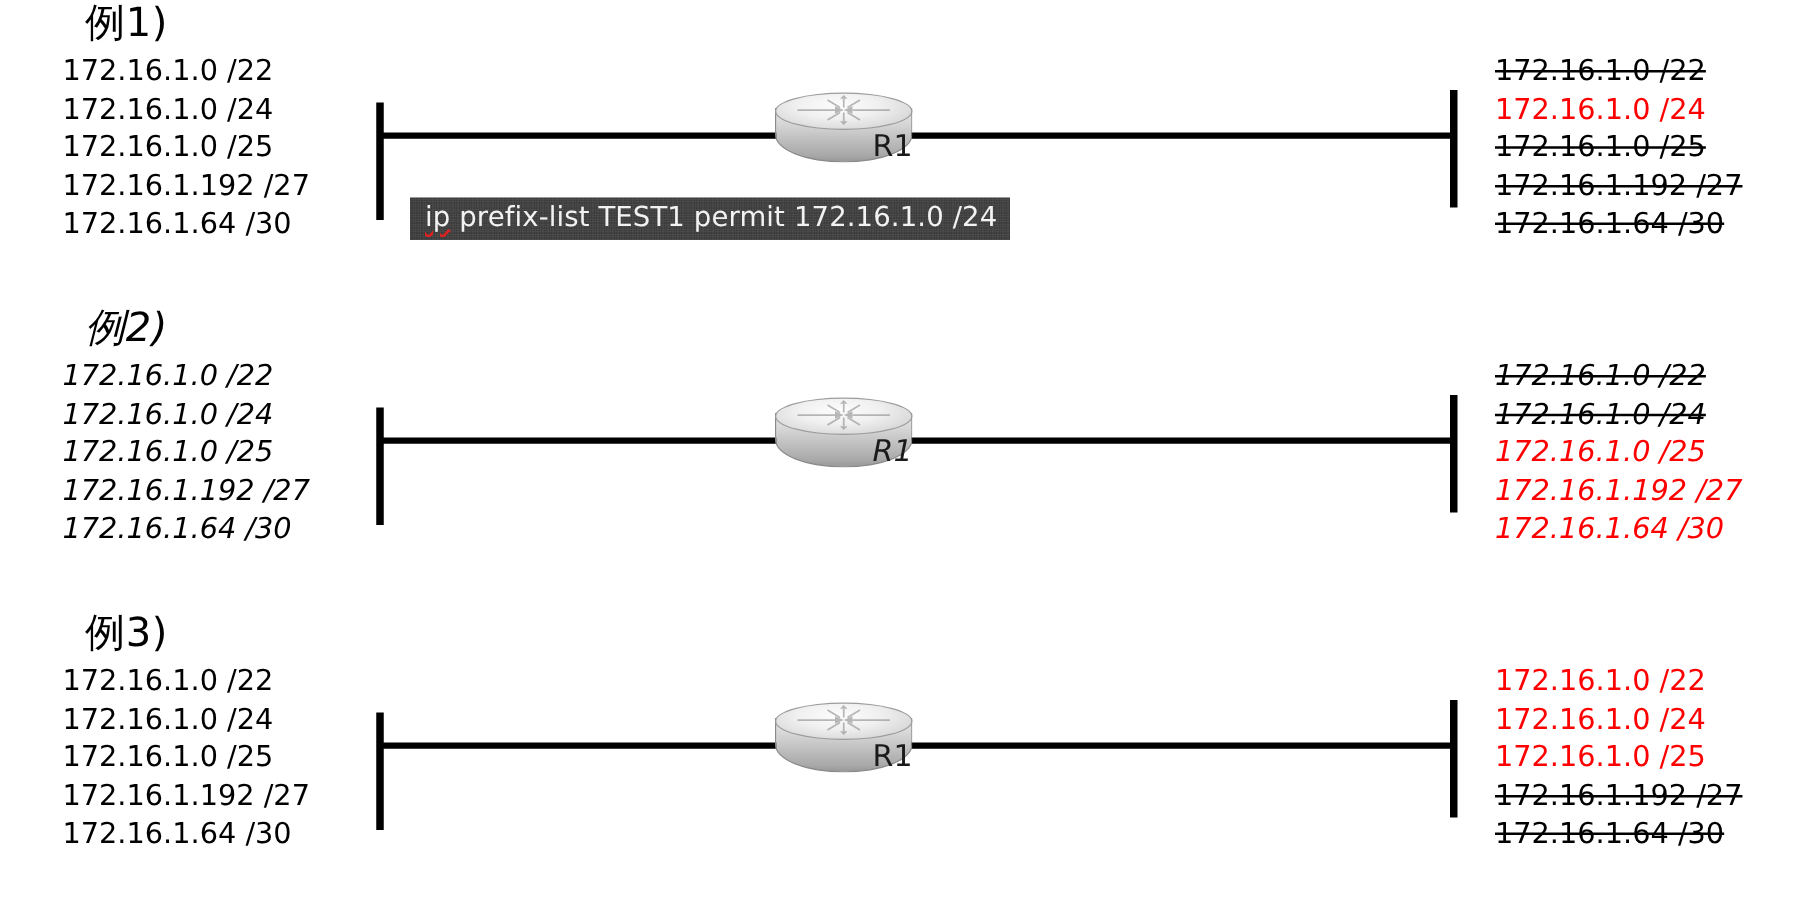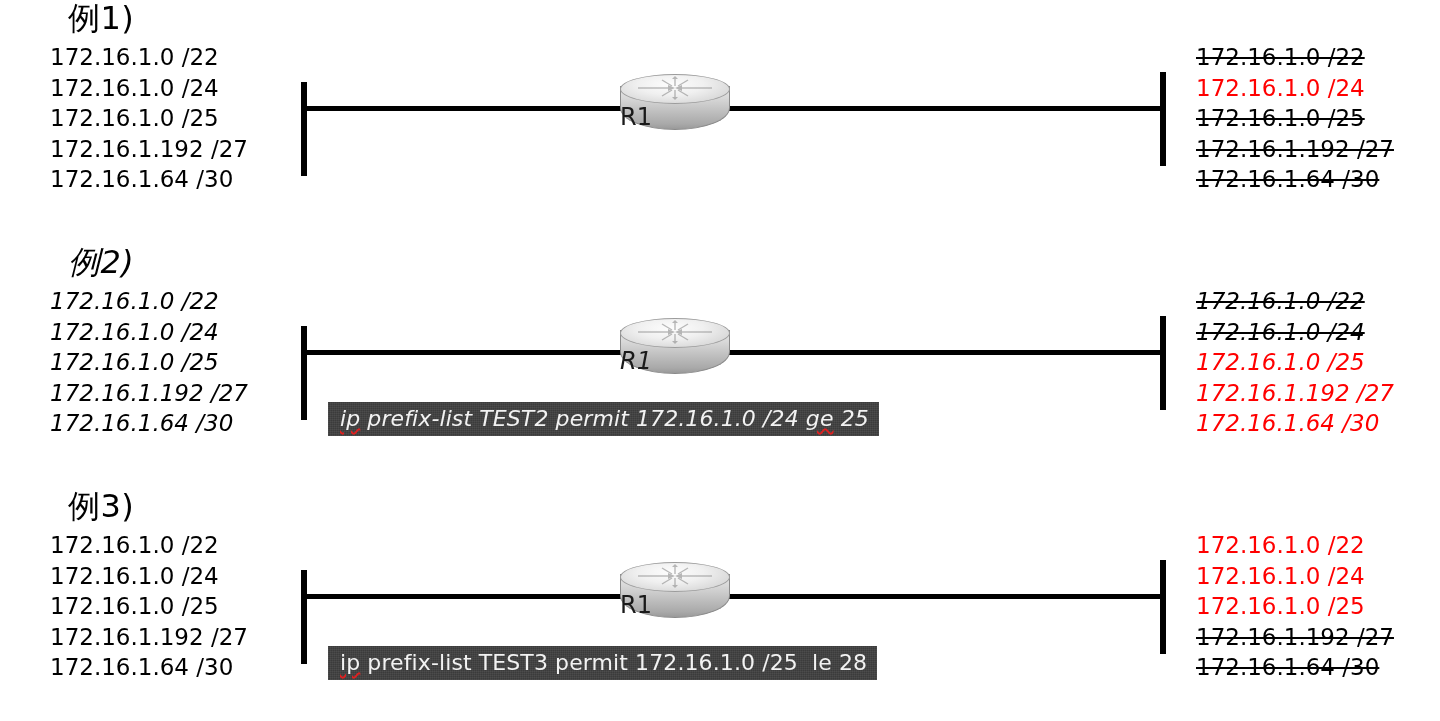--- a/index.html
+++ b/index.html
@@ -118,21 +118,21 @@
     transform: translate(-50%, -50%);
     width: 86px;
     height: 24px;
     opacity: 0.62;
   }
   .router-label {
     position: absolute;
     left: 0;
     top: 28px;
     width: 110px;
-    text-align: left;
+    text-align: right;
     font-size: 24px;
     line-height: 30px;
     color: #1a1a1a;
   }
 
   
   .command-box {
     position: absolute;
     top: 158px;
     left: 328px;
@@ -196,20 +196,23 @@
       <g fill="#8f8f8f">
         <path d="M36 9 L43 12 L36 15 Z"></path>
         <path d="M50 9 L43 12 L50 15 Z"></path>
         <path d="M40 3 L43 0 L46 3 Z"></path>
         <path d="M40 21 L43 24 L46 21 Z"></path>
       </g>
     </svg>
     <div class="router-label">R1</div>
   </div>
 
+  <div class="command-box">
+    <span class="command-text"><span class="spellcheck">ip</span><span> prefix-list TEST1 permit 172.16.1.0 /24</span></span>
+  </div>
 
   <ul class="prefix-list right">
     <li class="prefix-item denied">172.16.1.0 /22</li>
     <li class="prefix-item permitted">172.16.1.0 /24</li>
     <li class="prefix-item denied">172.16.1.0 /25</li>
     <li class="prefix-item denied">172.16.1.192 /27</li>
     <li class="prefix-item denied">172.16.1.64 /30</li>
   </ul>
 </section>
 
@@ -246,23 +249,20 @@
       <g fill="#8f8f8f">
         <path d="M36 9 L43 12 L36 15 Z"></path>
         <path d="M50 9 L43 12 L50 15 Z"></path>
         <path d="M40 3 L43 0 L46 3 Z"></path>
         <path d="M40 21 L43 24 L46 21 Z"></path>
       </g>
     </svg>
     <div class="router-label">R1</div>
   </div>
 
-  <div class="command-box">
-    <span class="command-text"><span class="spellcheck">ip</span><span> prefix-list TEST2 permit 172.16.1.0 /24 </span><span class="spellcheck">ge</span><span> 25</span></span>
-  </div>
 
   <ul class="prefix-list right">
     <li class="prefix-item denied">172.16.1.0 /22</li>
     <li class="prefix-item denied">172.16.1.0 /24</li>
     <li class="prefix-item permitted">172.16.1.0 /25</li>
     <li class="prefix-item permitted">172.16.1.192 /27</li>
     <li class="prefix-item permitted">172.16.1.64 /30</li>
   </ul>
 </section>
 
@@ -299,23 +299,20 @@
       <g fill="#8f8f8f">
         <path d="M36 9 L43 12 L36 15 Z"></path>
         <path d="M50 9 L43 12 L50 15 Z"></path>
         <path d="M40 3 L43 0 L46 3 Z"></path>
         <path d="M40 21 L43 24 L46 21 Z"></path>
       </g>
     </svg>
     <div class="router-label">R1</div>
   </div>
 
-  <div class="command-box">
-    <span class="command-text"><span class="spellcheck">ip</span><span> prefix-list TEST3 permit 172.16.1.0 /25  le 28</span></span>
-  </div>
 
   <ul class="prefix-list right">
     <li class="prefix-item permitted">172.16.1.0 /22</li>
     <li class="prefix-item permitted">172.16.1.0 /24</li>
     <li class="prefix-item permitted">172.16.1.0 /25</li>
     <li class="prefix-item denied">172.16.1.192 /27</li>
     <li class="prefix-item denied">172.16.1.64 /30</li>
   </ul>
 </section>
 

